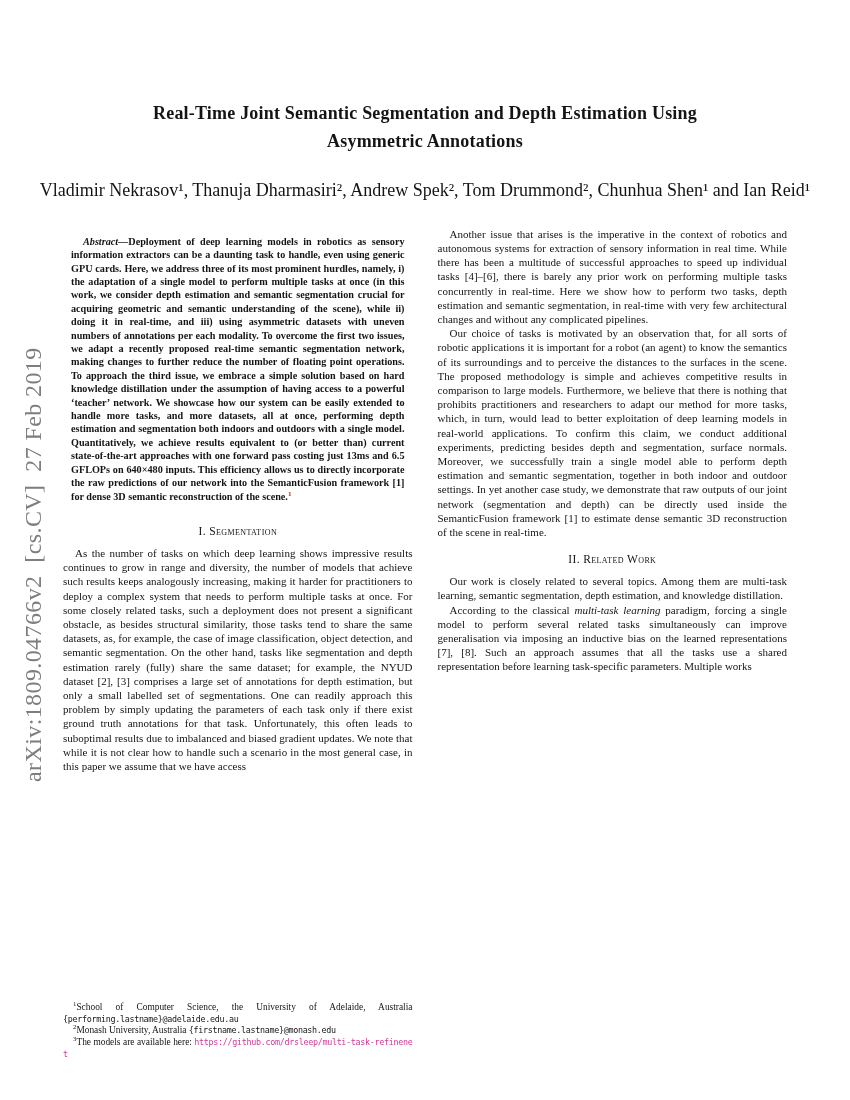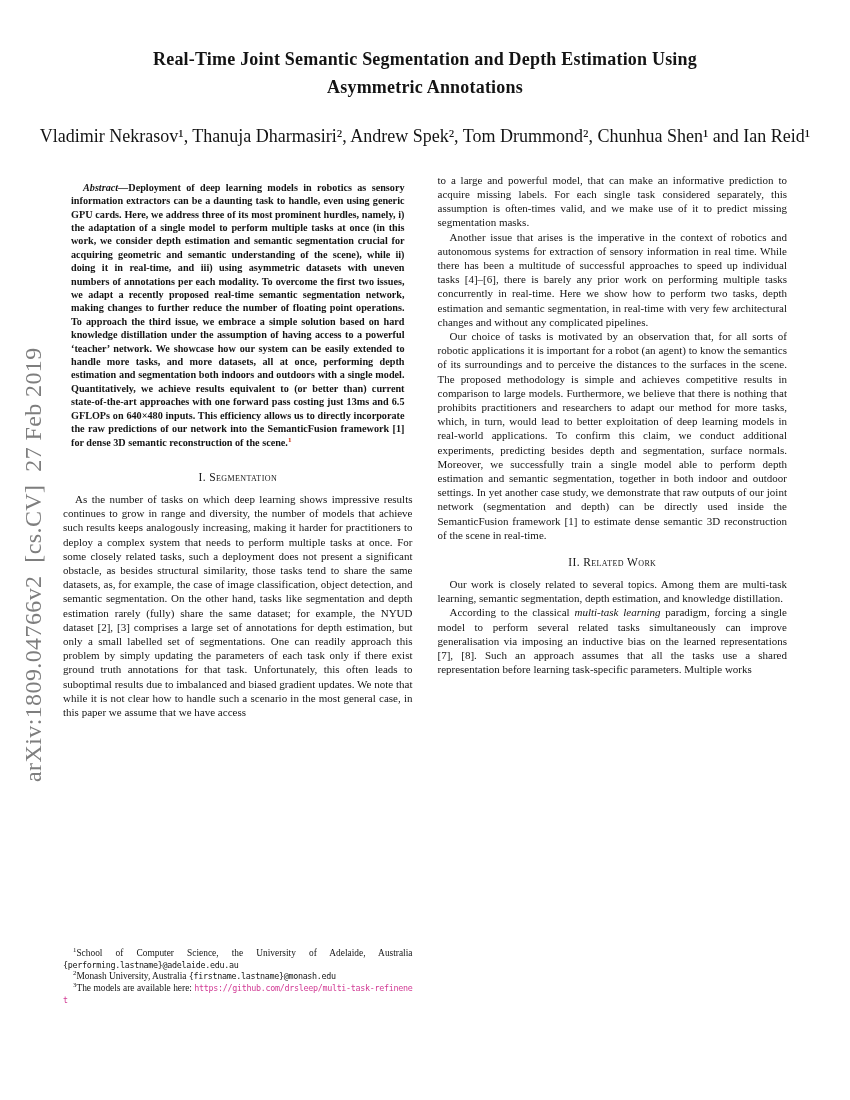--- a/index.html
+++ b/index.html
@@ -20,21 +20,21 @@
     left: 20px;
     top: 782px;
     transform: rotate(-90deg);
     transform-origin: 0 0;
     white-space: nowrap;
     font-size: 24px;
     color: #7e7e7e;
     letter-spacing: 0.4px;
   }
 
-  .titleblock { padding-top: 46px; text-align: center; }
+  .titleblock { padding-top: 100px; text-align: center; }
   h1.paper-title {
     font-size: 18px;
     font-weight: bold;
     margin: 0 auto;
     width: 620px;
     line-height: 1.55;
     letter-spacing: 0.2px;
   }
   .authors { margin-top: 24px; font-size: 18px; }
 
@@ -115,21 +115,20 @@
       <p class="body">As the number of tasks on which deep learning shows impressive results continues to grow in range and diversity, the number of models that achieve such results keeps analogously increasing, making it harder for practitioners to deploy a complex system that needs to perform multiple tasks at once. For some closely related tasks, such a deployment does not present a significant obstacle, as besides structural similarity, those tasks tend to share the same datasets, as, for example, the case of image classification, object detection, and semantic segmentation. On the other hand, tasks like segmentation and depth estimation rarely (fully) share the same dataset; for example, the NYUD dataset [2], [3] comprises a large set of annotations for depth estimation, but only a small labelled set of segmentations. One can readily approach this problem by simply updating the parameters of each task only if there exist ground truth annotations for that task. Unfortunately, this often leads to suboptimal results due to imbalanced and biased gradient updates. We note that while it is not clear how to handle such a scenario in the most general case, in this paper we assume that we have access</p>
 
       <div class="footnotes">
         <p class="fn"><sup>1</sup><span>School of Computer Science, the University of Adelaide, Australia </span><span class="mono">{performing.lastname}@adelaide.edu.au</span></p>
         <p class="fn"><sup>2</sup><span>Monash University, Australia </span><span class="mono">{firstname.lastname}@monash.edu</span></p>
         <p class="fn"><sup>3</sup><span>The models are available here: </span><span class="mono link">https://github.com/drsleep/multi-task-refinenet</span></p>
       </div>
     </div>
 
     <div class="col col-right">
-      <p class="body noindent">to a large and powerful model, that can make an informative prediction to acquire missing labels. For each single task considered separately, this assumption is often-times valid, and we make use of it to predict missing segmentation masks.</p>
       <p class="body">Another issue that arises is the imperative in the context of robotics and autonomous systems for extraction of sensory information in real time. While there has been a multitude of successful approaches to speed up individual tasks [4]–[6], there is barely any prior work on performing multiple tasks concurrently in real-time. Here we show how to perform two tasks, depth estimation and semantic segmentation, in real-time with very few architectural changes and without any complicated pipelines.</p>
       <p class="body">Our choice of tasks is motivated by an observation that, for all sorts of robotic applications it is important for a robot (an agent) to know the semantics of its surroundings and to perceive the distances to the surfaces in the scene. The proposed methodology is simple and achieves competitive results in comparison to large models. Furthermore, we believe that there is nothing that prohibits practitioners and researchers to adapt our method for more tasks, which, in turn, would lead to better exploitation of deep learning models in real-world applications. To confirm this claim, we conduct additional experiments, predicting besides depth and segmentation, surface normals. Moreover, we successfully train a single model able to perform depth estimation and semantic segmentation, together in both indoor and outdoor settings. In yet another case study, we demonstrate that raw outputs of our joint network (segmentation and depth) can be directly used inside the SemanticFusion framework [1] to estimate dense semantic 3D reconstruction of the scene in real-time.</p>
 
       <h2 class="sec-heading">II. Related Work</h2>
 
       <p class="body">Our work is closely related to several topics. Among them are multi-task learning, semantic segmentation, depth estimation, and knowledge distillation.</p>
       <p class="body"><span>According to the classical </span><span class="em">multi-task learning</span><span> paradigm, forcing a single model to perform several related tasks simultaneously can improve generalisation via imposing an inductive bias on the learned representations [7], [8]. Such an approach assumes that all the tasks use a shared representation before learning task-specific parameters. Multiple works</span></p>
     </div>
 
   </div>

